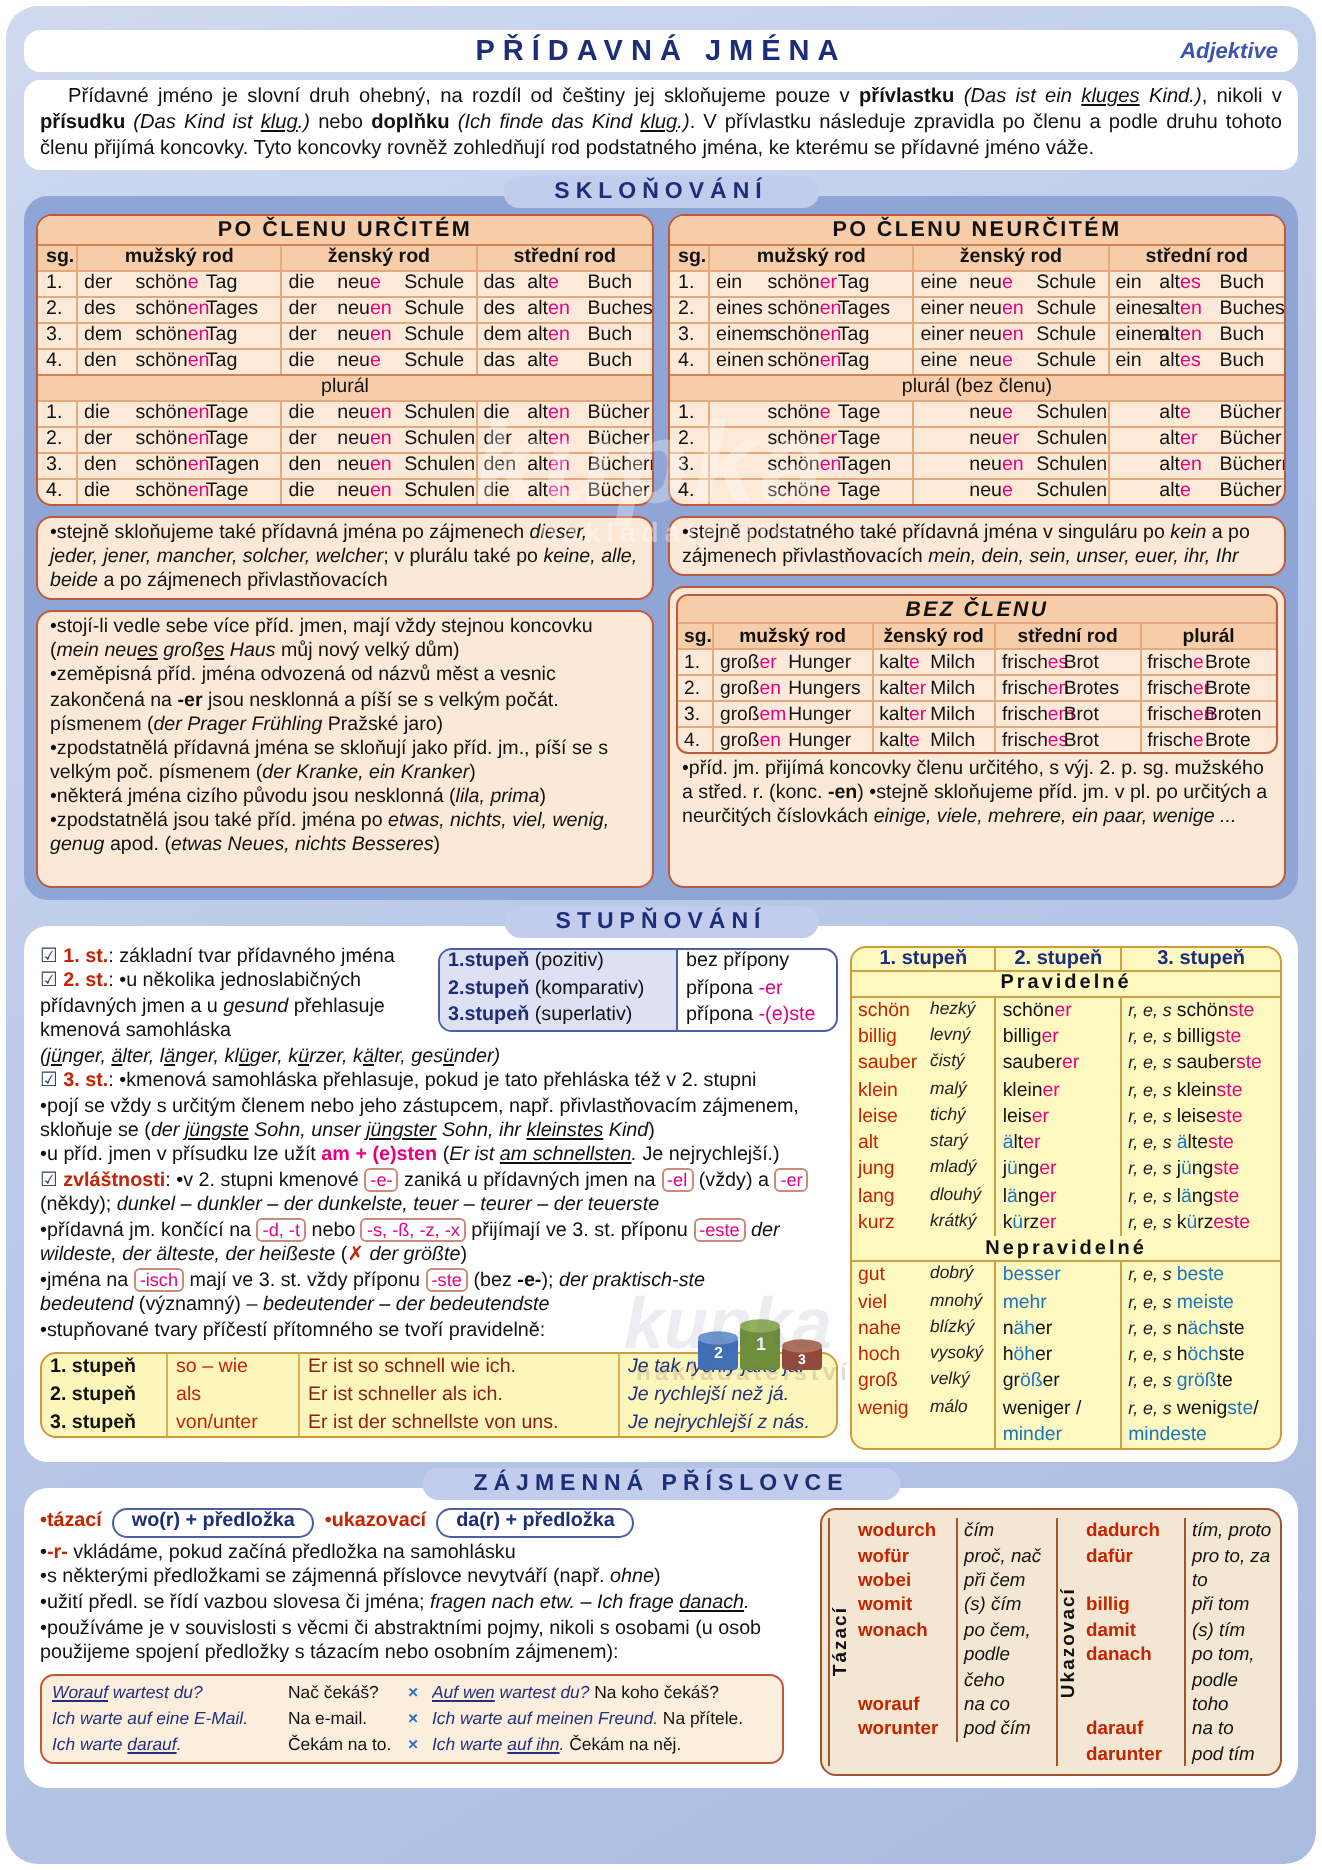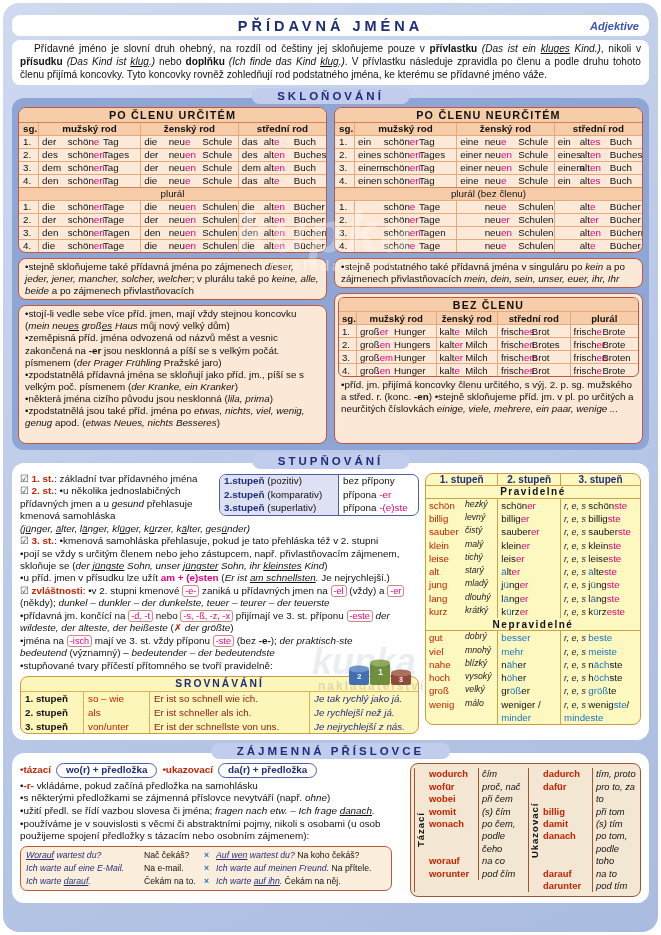--- a/index.html
+++ b/index.html
@@ -43,21 +43,21 @@
   .cell .adj{width:37%;flex:none;}
   .cell .noun{flex:1;}
   .end{color:#e6007e;}
   
   .note{background:#fbe8d6;border:1.4px solid #c0593c;border-radius:8px;padding:2px 6px;font-size:9.8px;line-height:1.24;margin-top:5px;position:relative;z-index:1;}
   .note .bullet{margin:0;}
   .grow{flex:1;}
   
   .bz{background:#fbe8d6;border:1.4px solid #c0593c;border-radius:8px;padding:3px;margin-top:5px;position:relative;z-index:1;}
   .bztab{border:1.2px solid #c0593c;border-radius:6px;overflow:hidden;background:#fde9d8;font-size:9.6px;}
-  .bz-title{background:#f7cda9;font-weight:bold;text-align:center;letter-spacing:1.2px;font-size:10.6px;padding:0.5px 0;}
+  .bz-title{background:#f7cda9;font-weight:bold;text-align:center;letter-spacing:1.2px;font-size:10.6px;padding:0.5px 0;font-style:italic;}
   .bzrow{display:grid;grid-template-columns:17px 1.14fr 0.88fr 1.04fr 0.98fr;border-top:1px solid #e5a97e;}
   .bzrow>div{padding:0.5px 3px;border-left:1px solid #e5a97e;overflow:hidden;white-space:nowrap;}
   .bzrow>div:first-child{border-left:none;padding-left:3px;}
   .bzrow.head{background:#f7cda9;font-weight:bold;}
   .bzrow.head>div{text-align:center;}
   .bzrow.head>div:first-child{text-align:left;}
   .bzcell{display:flex;}
   .bzcell .adj{width:47%;flex:none;}
   .bz-note{font-size:9.8px;line-height:1.25;padding:2px 3px 0;}
   
@@ -629,21 +629,20 @@
             <rect x="24" y="6" width="20" height="22" rx="2" fill="#6f8f3c"></rect>
             <ellipse cx="34" cy="6" rx="10" ry="3.4" fill="#93b25a"></ellipse>
             <rect x="3" y="12" width="20" height="16" rx="2" fill="#3f6fb5"></rect>
             <ellipse cx="13" cy="12" rx="10" ry="3.4" fill="#6e97d2"></ellipse>
             <rect x="45" y="16" width="20" height="12" rx="2" fill="#8f4a3a"></rect>
             <ellipse cx="55" cy="16" rx="10" ry="3.4" fill="#b0705c"></ellipse>
             <text x="11" y="22" font-size="8" fill="#fff" font-weight="bold">2</text>
             <text x="32" y="18" font-size="9" fill="#fff" font-weight="bold">1</text>
             <text x="53" y="25" font-size="7" fill="#fff" font-weight="bold">3</text>
           </svg>
-          <div class="srv-title">SROVNÁVÁNÍ</div>
           <div>
 
               <div class="srv-row">
                 <div class="sd">1. stupeň</div>
                 <div class="sc">so – wie</div>
                 <div class="sg">Er ist so schnell wie ich.</div>
                 <div class="sz">Je tak rychlý jako já.</div>
               </div>
 
               <div class="srv-row">

